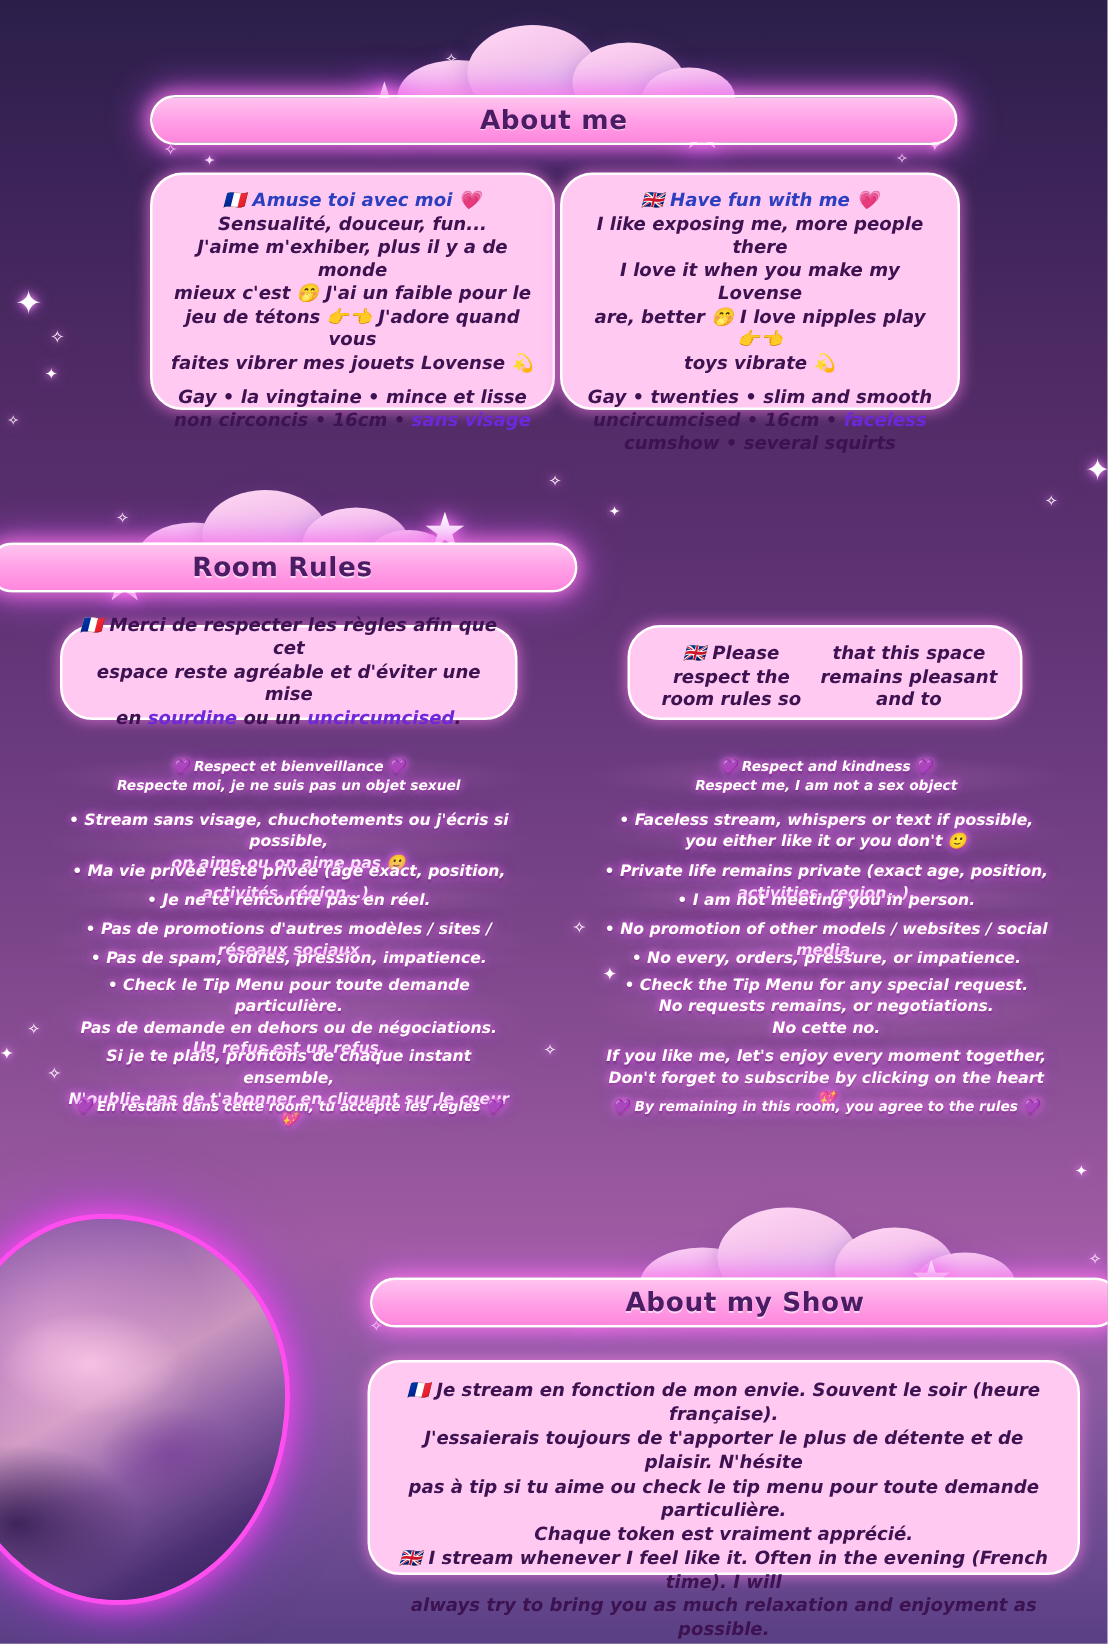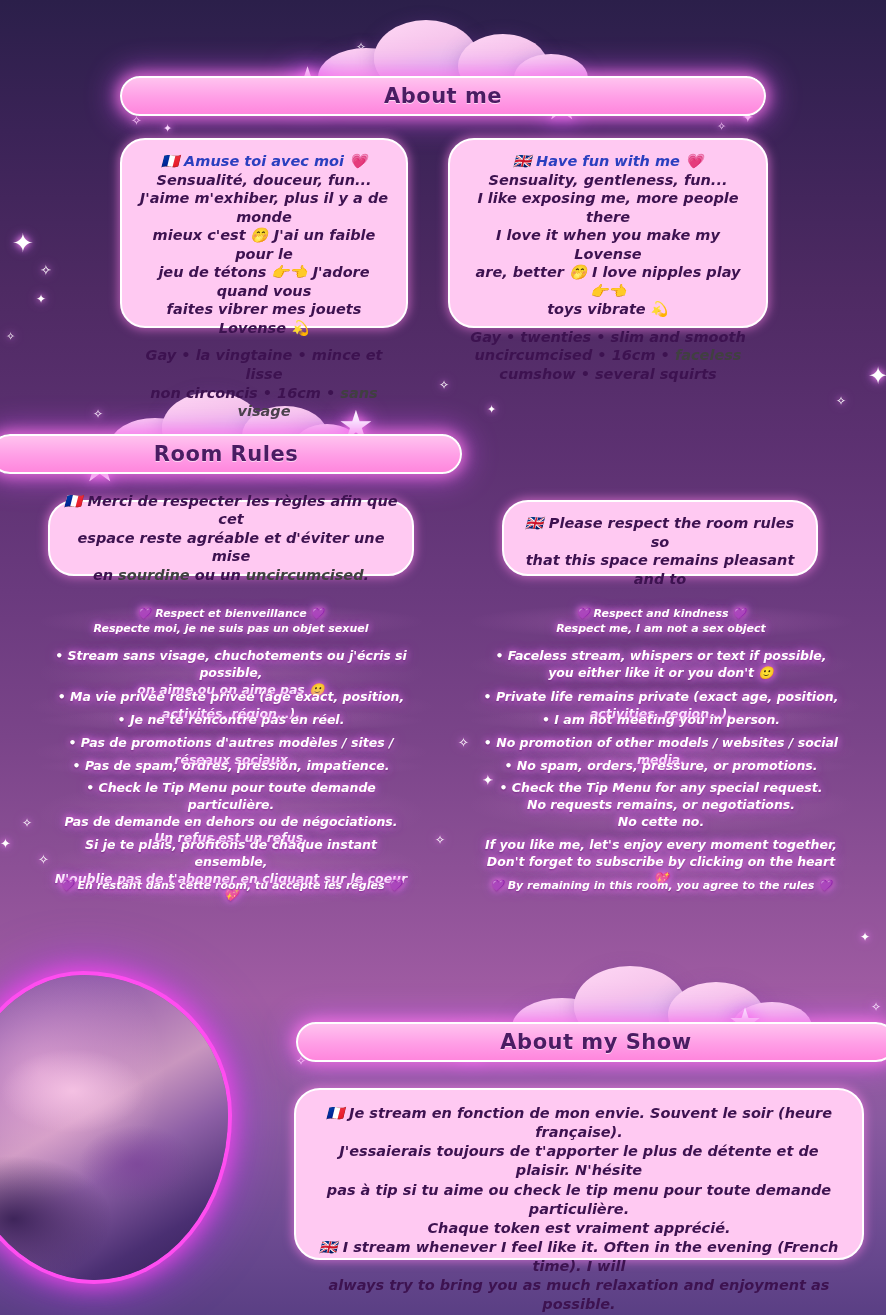--- a/index.html
+++ b/index.html
@@ -64,21 +64,21 @@
     box-shadow: 0 0 10px 2px rgba(255,130,235,.55);
     padding: 12px 14px;
     text-align: center;
     color: #3d1250;
     font-style: italic;
     font-weight: 700;
     font-size: 14.5px;
     line-height: 1.28;
   }
   .card .sep { height: 9px; }
-  .red { color: #404040; }
+  .red { color: #6d28d9; }
   .blue { color: #2b3fbf; }
 
   
   .rule {
     position: absolute;
     text-align: center;
     color: #ffffff;
     font-style: italic;
     font-weight: 700;
     font-size: 12.5px;
@@ -180,21 +180,21 @@
 <div class="deco" style="left:542px; top:78px; font-size:44px; color:#fff; text-shadow:0 0 10px #ff7ae8,0 0 22px #e05bff,0 0 34px #b44dff;">★</div>
 <div class="deco" style="left:338px; top:402px; font-size:40px; color:#fff; text-shadow:0 0 10px #ff7ae8,0 0 22px #e05bff;">★</div>
 <div class="deco" style="left:80px; top:440px; font-size:44px; color:#fff; text-shadow:0 0 10px #ff7ae8,0 0 22px #e05bff;">★</div>
 <div class="deco" style="left:452px; top:1022px; font-size:42px; color:#fff; text-shadow:0 0 10px #ff7ae8,0 0 22px #e05bff;">★</div>
 <div class="deco" style="left:728px; top:1000px; font-size:38px; color:#fff; text-shadow:0 0 10px #ff7ae8,0 0 22px #e05bff;">★</div>
 
 <div class="banner" style="left:120px; top:76px; width:646px;">
   <span>About me</span>
 </div>
 
-<div class="card" style="left:120px; top:138px; width:288px; height:190px;border-radius:25px;">
+<div class="card" style="left:120px; top:138px; width:324px; height:190px;">
   <div>
     <span>🇫🇷</span>
     <span class="blue">Amuse toi avec moi 💗</span>
   </div>
   <div>Sensualité, douceur, fun...</div>
   <div>J'aime m'exhiber, plus il y a de monde</div>
   <div>mieux c'est 🤭 J'ai un faible pour le</div>
   <div>jeu de tétons 👉👈 J'adore quand vous</div>
   <div>faites vibrer mes jouets Lovense 💫</div>
   <div class="sep"></div>
@@ -202,21 +202,20 @@
   <div>
     <span>non circoncis • 16cm • </span><span class="red">sans visage</span>
   </div>
 </div>
 
 <div class="card" style="left:448px; top:138px; width:320px; height:190px;">
   <div>
     <span>🇬🇧</span>
     <span class="blue">Have fun with me 💗</span>
   </div>
-  <div>Sensuality, gentleness, fun...</div>
   <div>I like exposing me, more people there</div>
   <div>I love it when you make my Lovense</div>
   <div>are, better 🤭 I love nipples play 👉👈</div>
   <div>toys vibrate 💫</div>
   <div class="sep"></div>
   <div>Gay • twenties • slim and smooth</div>
   <div>
     <span>uncircumcised • 16cm • </span><span class="red">faceless</span>
   </div>
   <div>cumshow • several squirts</div>
@@ -230,21 +229,21 @@
   <div>
     <span>🇫🇷</span>
     <span>Merci de respecter les règles afin que cet</span>
   </div>
   <div>espace reste agréable et d'éviter une mise</div>
   <div>
     <span>en </span><span class="red">sourdine</span><span> ou un </span><span class="red">uncircumcised</span><span>.</span>
   </div>
 </div>
 
-<div class="card" style="left:502px; top:500px; width:316px; height:76px; display:flex; flex-direction:column; ">
+<div class="card" style="left:502px; top:500px; width:316px; height:76px; display:flex; ">
   <div>
     <span>🇬🇧</span>
     <span>Please respect the room rules so</span>
   </div>
   <div>that this space remains pleasant and to</div>
 </div>
 
 <div class="rule head" style="left:40px; top:604px; width:382px;">
   <div>💜 Respect et bienveillance 💜</div>
   <div>Respecte moi, je ne suis pas un objet sexuel</div>
@@ -289,21 +288,21 @@
 <div class="rule" style="left:462px; top:686px; width:398px;">
   <div>• Private life remains private (exact age, position, activities, region…).</div>
 </div>
 <div class="rule" style="left:470px; top:709px; width:382px;">
   <div>• I am not meeting you in person.</div>
 </div>
 <div class="rule" style="left:466px; top:732px; width:390px;">
   <div>• No promotion of other models / websites / social media.</div>
 </div>
 <div class="rule" style="left:470px; top:755px; width:382px;">
-  <div>• No spam, orders, pressure, or promotions.</div>
+  <div>• No every, orders, pressure, or impatience.</div>
 </div>
 <div class="rule" style="left:470px; top:777px; width:382px;">
   <div>• Check the Tip Menu for any special request.</div>
   <div>No requests remains, or negotiations.</div>
   <div>No cette no.</div>
 </div>
 <div class="rule" style="left:470px; top:834px; width:382px;">
   <div>If you like me, let's enjoy every moment together,</div>
   <div>Don't forget to subscribe by clicking on the heart 💖</div>
 </div>

